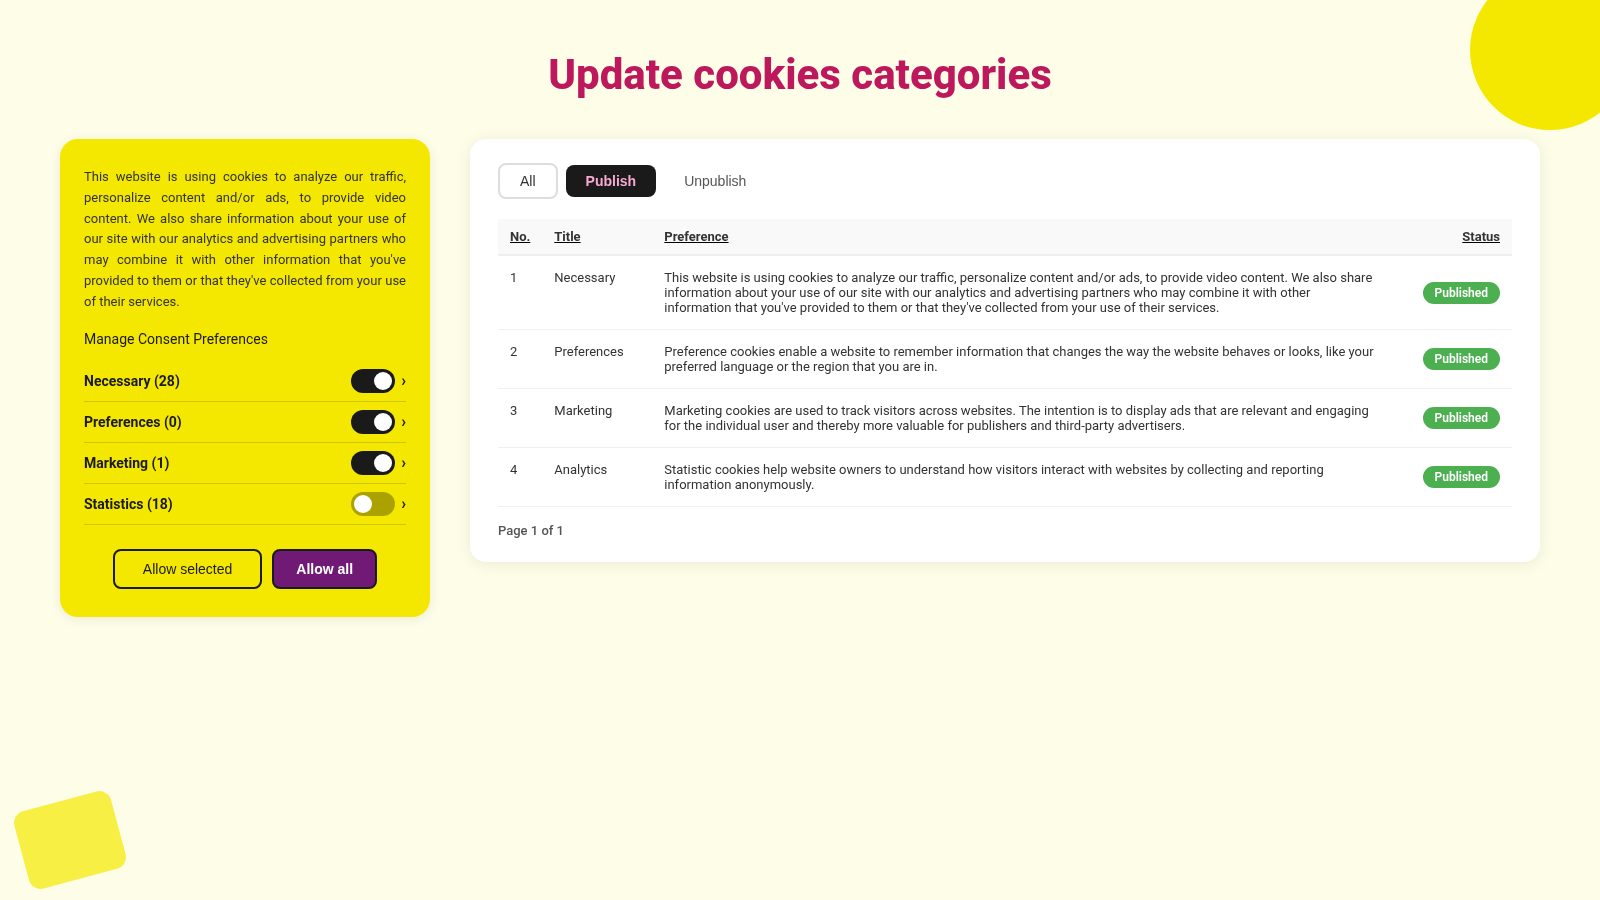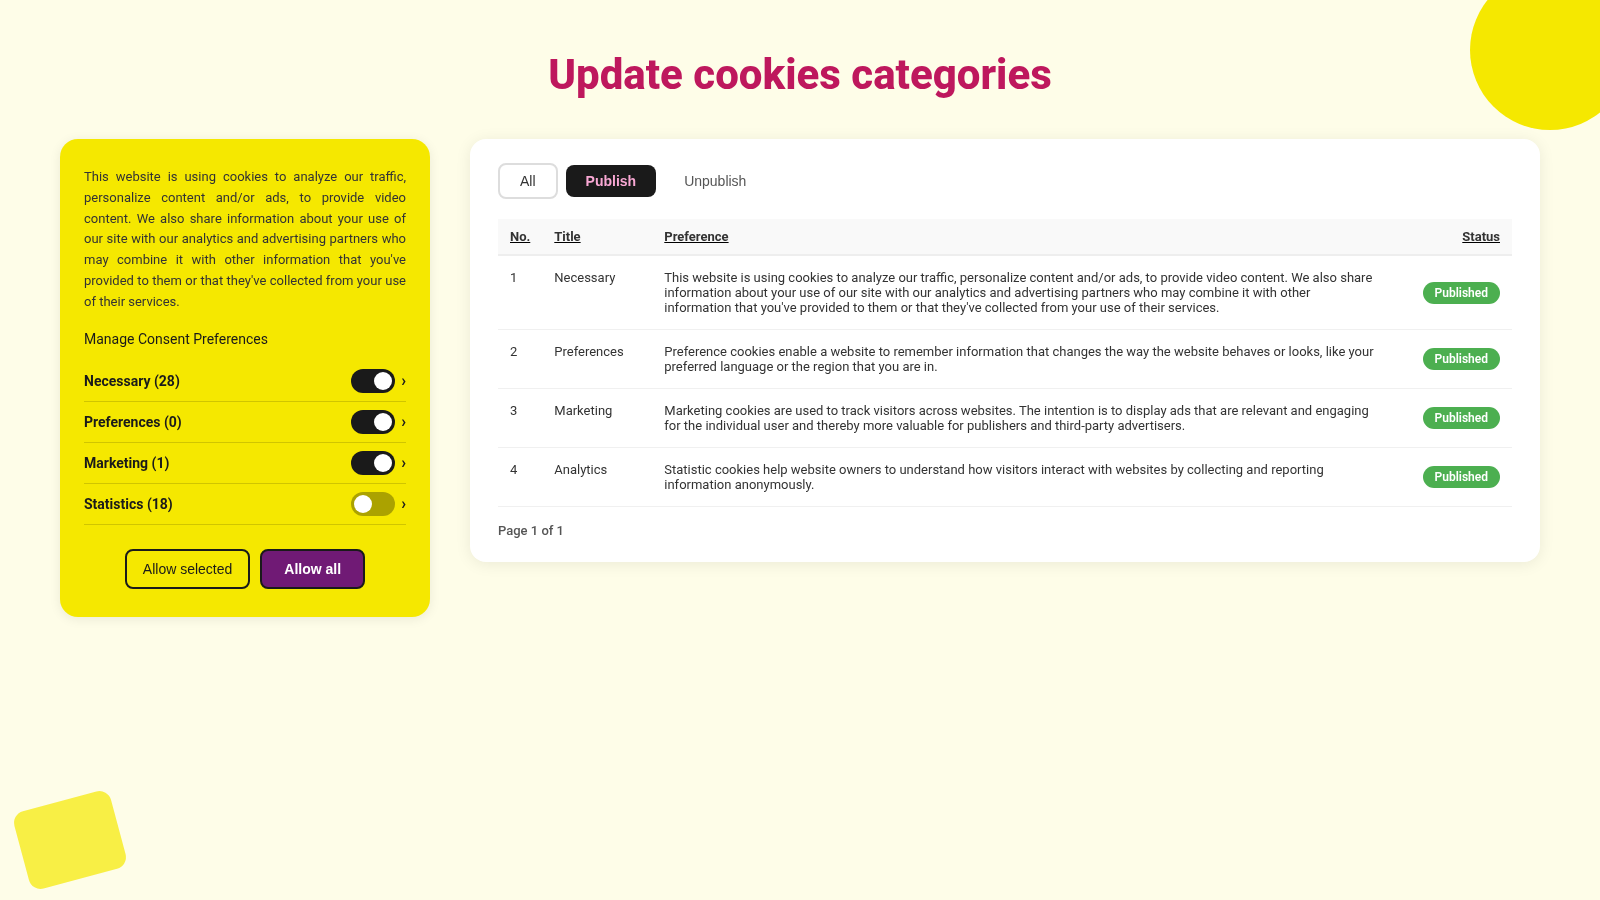--- a/index.html
+++ b/index.html
@@ -156,21 +156,21 @@
       font-weight: 700;
     }
 
     
     .widget-buttons {
       display: flex;
       gap: 10px;
       justify-content: center;
     }
     .btn-allow-selected {
-      padding: 10px 16px;
+      padding: 10px 28px;
       border: 2px solid #1a1a1a;
       background: transparent;
       border-radius: 8px;
       font-size: 14px;
       font-weight: 500;
       cursor: pointer;
       color: #1a1a1a;
     }
     .btn-allow-all {
       padding: 10px 22px;

